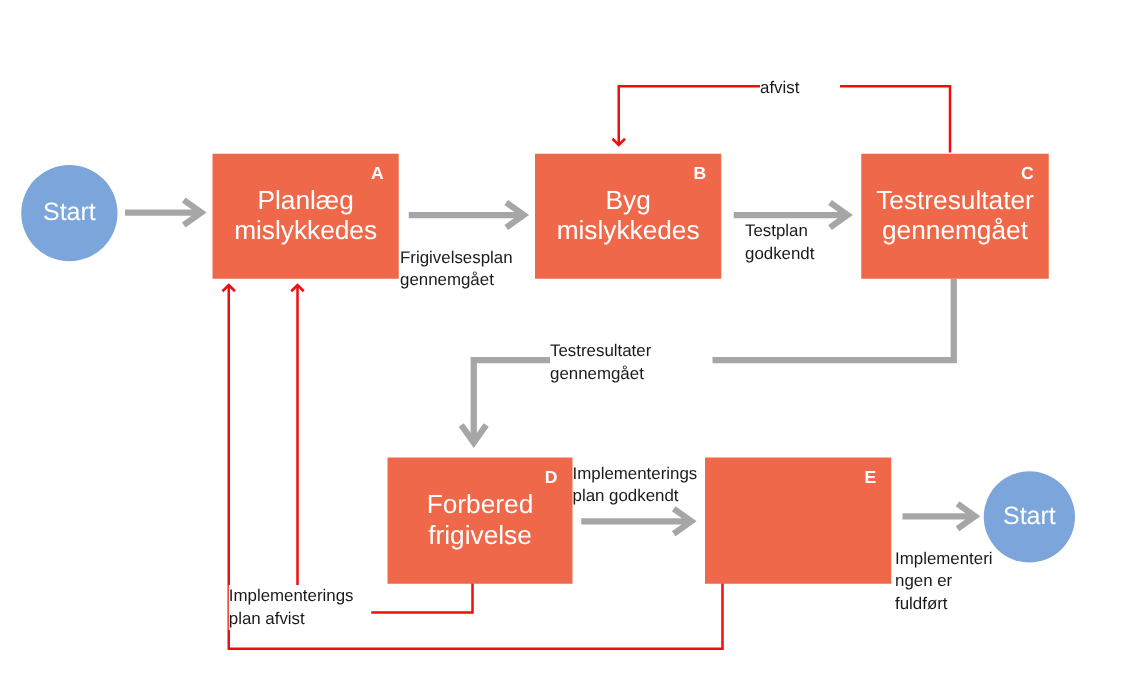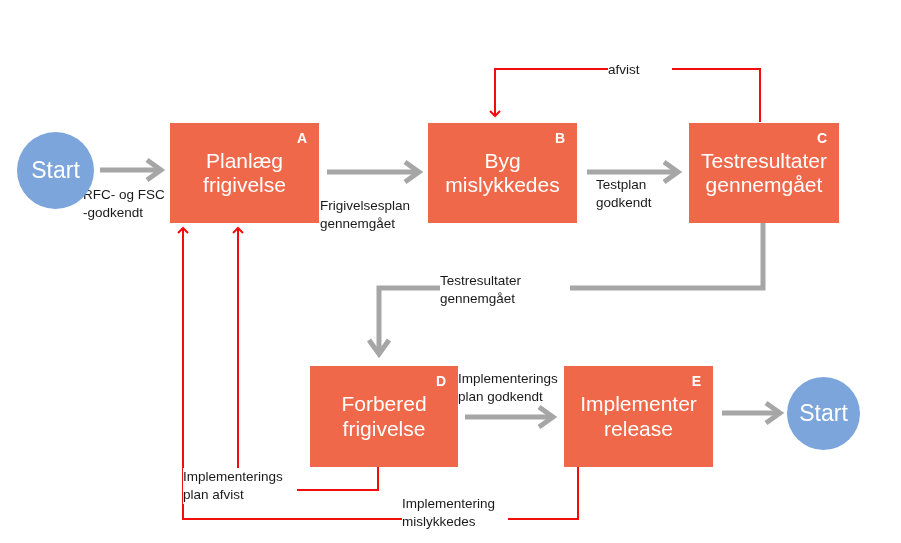--- a/index.html
+++ b/index.html
@@ -44,21 +44,21 @@
   .badge {
     position: absolute;
     top: 7px;
     right: 12px;
     font-size: 14px;
     font-weight: bold;
   }
   .circle {
     background: #7ca5db;
     border-radius: 50%;
-    font-size: 23px;
+    font-size: 20px;
   }
   
   .node-start { left: 17px;  top: 132px; width: 77px;  height: 77px; }
   .node-a     { left: 170px; top: 123px; width: 149px; height: 100px; }
   .node-b     { left: 428px; top: 123px; width: 149px; height: 100px; }
   .node-c     { left: 689px; top: 123px; width: 150px; height: 100px; }
   .node-d     { left: 310px; top: 366px; width: 148px; height: 101px; }
   .node-e     { left: 564px; top: 366px; width: 149px; height: 101px; }
   .node-slut  { left: 787px; top: 377px; width: 73px;  height: 73px; }
   
@@ -92,44 +92,43 @@
     <line x1="587" y1="172" x2="677" y2="172" stroke-width="5" marker-end="url(#mgray)" stroke="#a6a6a6"></line>
     <polyline points="763,223 763,288 379,288 379,353" fill="none" stroke-width="5" marker-end="url(#mgray)" stroke="#a6a6a6"></polyline>
     <line x1="465" y1="417" x2="552" y2="417" stroke-width="5" marker-end="url(#mgray)" stroke="#a6a6a6"></line>
     <line x1="722" y1="413" x2="779" y2="413" stroke-width="5" marker-end="url(#mgray)" stroke="#a6a6a6"></line>
 
     <polyline points="760,122 760,69 495,69 495,116" fill="none" stroke-width="2" marker-end="url(#mred)" stroke="#f20d0d"></polyline>
     <polyline points="378,466 378,490 238,490 238,228" fill="none" stroke-width="2" marker-end="url(#mred)" stroke="#f20d0d"></polyline>
     <polyline points="578,466 578,519 183,519 183,228" fill="none" stroke-width="2" marker-end="url(#mred)" stroke="#f20d0d"></polyline>
   </svg>
 
-  <div class="edge-label lbl-rfc">RFC- og FSC
--godkendt</div>
   <div class="edge-label lbl-frigivelsesplan">Frigivelsesplan
 gennemgået</div>
   <div class="edge-label lbl-testplan">Testplan
 godkendt</div>
   <div class="edge-label bg lbl-afvist">afvist</div>
   <div class="edge-label bg lbl-testresultater">Testresultater
 gennemgået</div>
   <div class="edge-label lbl-implgodkendt">Implementerings
 plan godkendt</div>
+  <div class="edge-label lbl-fuldfoert">Implementeri
+ngen er
+fuldført</div>
   <div class="edge-label bg lbl-implafvist">Implementerings
 plan afvist</div>
-  <div class="edge-label bg lbl-mislykkedes">Implementering
-mislykkedes</div>
 
   <div class="node circle node-start">
     <span class="circle-label">Start</span>
   </div>
 
   <div class="node box node-a">
     <span class="badge">A</span>
     <span class="box-label">Planlæg
-frigivelse</span>
+mislykkedes</span>
   </div>
 
   <div class="node box node-b">
     <span class="badge">B</span>
     <span class="box-label">Byg
 mislykkedes</span>
   </div>
 
   <div class="node box node-c">
     <span class="badge">C</span>
@@ -138,21 +137,19 @@
   </div>
 
   <div class="node box node-d">
     <span class="badge">D</span>
     <span class="box-label">Forbered
 frigivelse</span>
   </div>
 
   <div class="node box node-e">
     <span class="badge">E</span>
-    <span class="box-label">Implementer
-release</span>
   </div>
 
   <div class="node circle node-slut">
     <span class="circle-label">Start</span>
   </div>
 
 </div>
 
 </body></html>

